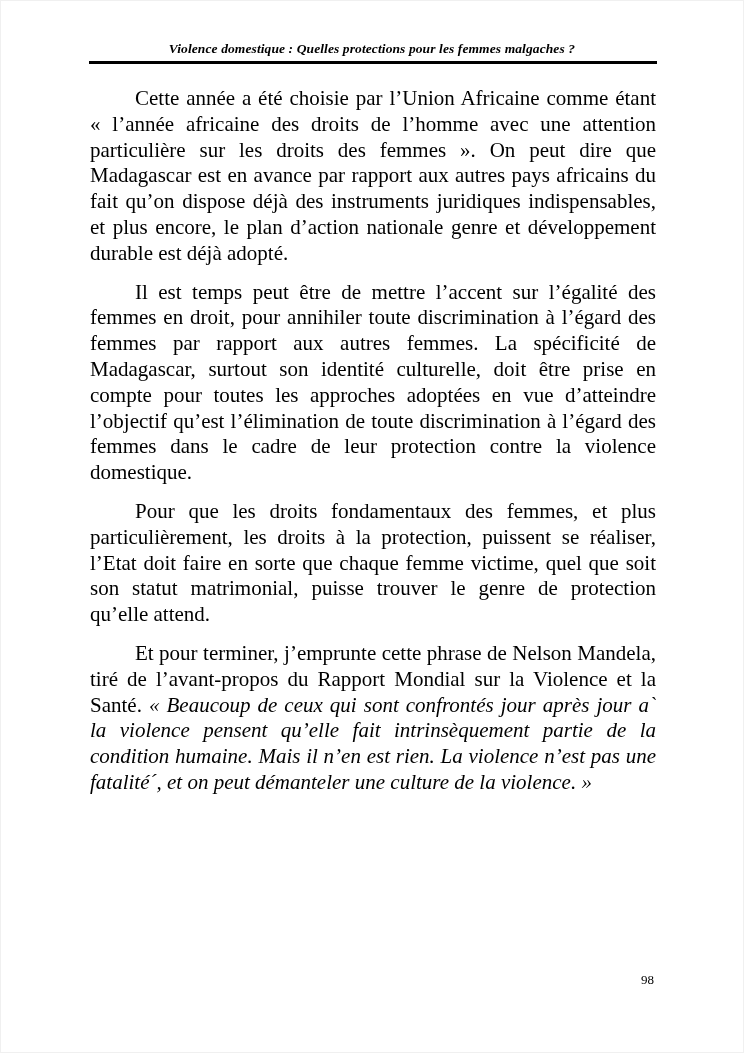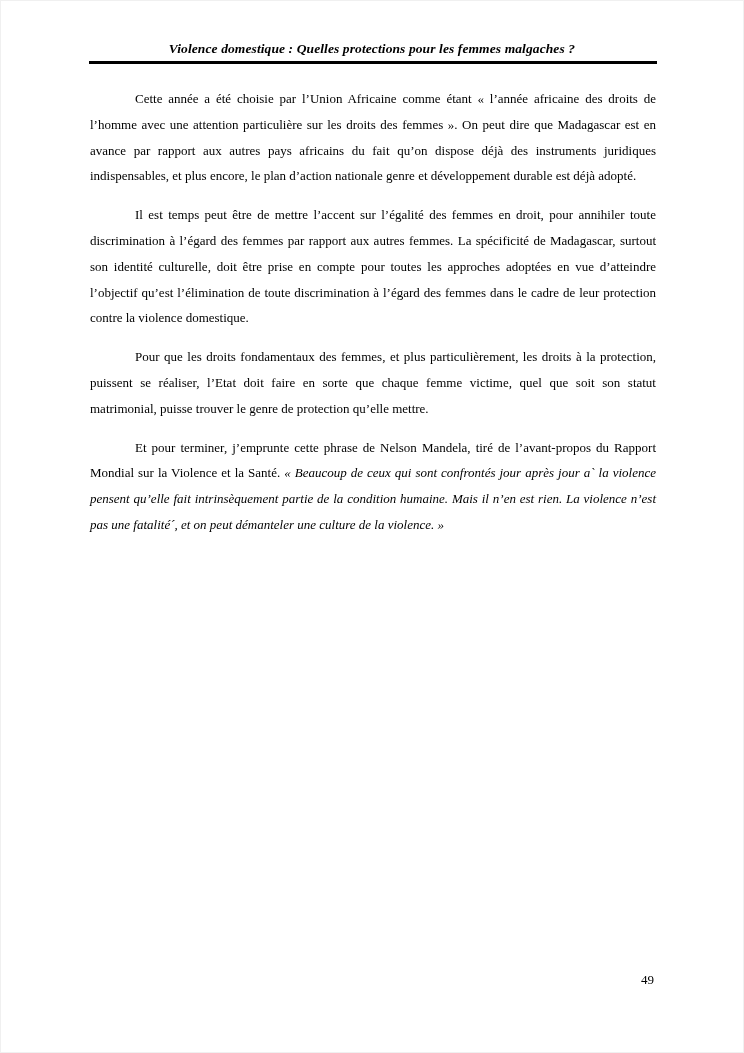--- a/index.html
+++ b/index.html
@@ -36,21 +36,21 @@
     height: 2.5px;
     background: #000;
   }
   .content {
     position: absolute;
     top: 85px;
     left: 89px;
     width: 566px;
   }
   .para {
-    font-size: 13px;
+    font-size: 21px;
     line-height: 25.8px;
     text-align: justify;
     text-indent: 45px;
     margin-bottom: 13px;
   }
   .italic { font-style: italic; font-family: Liberation Serif, serif; }
   .page-number {
     position: absolute;
     top: 971px;
     right: 89px;
@@ -62,19 +62,19 @@
 
 <div class="page">
 
   <div class="header">Violence domestique : Quelles protections pour les femmes malgaches ?</div>
 
   <div class="header-divider"></div>
 
   <div class="content">
     <p class="para">Cette année a été choisie par l’Union Africaine comme étant «  l’année africaine des droits de l’homme avec une attention particulière sur les droits des femmes ». On peut dire que Madagascar est en avance par rapport aux autres pays africains du fait qu’on dispose déjà des instruments juridiques indispensables, et plus encore, le plan d’action nationale genre et développement durable est déjà adopté.</p>
     <p class="para">Il est temps peut être de mettre l’accent sur l’égalité des femmes en droit,  pour annihiler toute discrimination à l’égard des femmes par rapport aux autres femmes. La spécificité de Madagascar, surtout son identité culturelle, doit être prise en compte pour toutes les approches adoptées en vue d’atteindre l’objectif qu’est l’élimination de toute discrimination à l’égard des femmes dans le cadre de leur protection contre la violence domestique.</p>
-    <p class="para">Pour que les droits fondamentaux des femmes, et plus particulièrement, les droits à la protection, puissent se réaliser, l’Etat doit faire en sorte que chaque femme victime, quel que soit son statut matrimonial, puisse trouver le genre de protection qu’elle mettre.</p>
+    <p class="para">Pour que les droits fondamentaux des femmes, et plus particulièrement, les droits à la protection, puissent se réaliser, l’Etat doit faire en sorte que chaque femme victime, quel que soit son statut matrimonial, puisse trouver le genre de protection qu’elle attend.</p>
     <p class="para"><span>Et pour terminer, j’emprunte cette phrase de Nelson Mandela, tiré de l’avant-propos du Rapport Mondial sur la Violence et la Santé. </span><span class="italic">« Beaucoup de ceux qui sont confrontés jour après jour a` la violence pensent qu’elle fait intrinsèquement partie de la condition humaine. Mais il n’en est rien. La violence n’est pas une fatalité´, et on peut démanteler une culture de la violence. »</span></p>
   </div>
 
-  <div class="page-number">49</div>
+  <div class="page-number">98</div>
 
 </div>
 
 </body></html>

